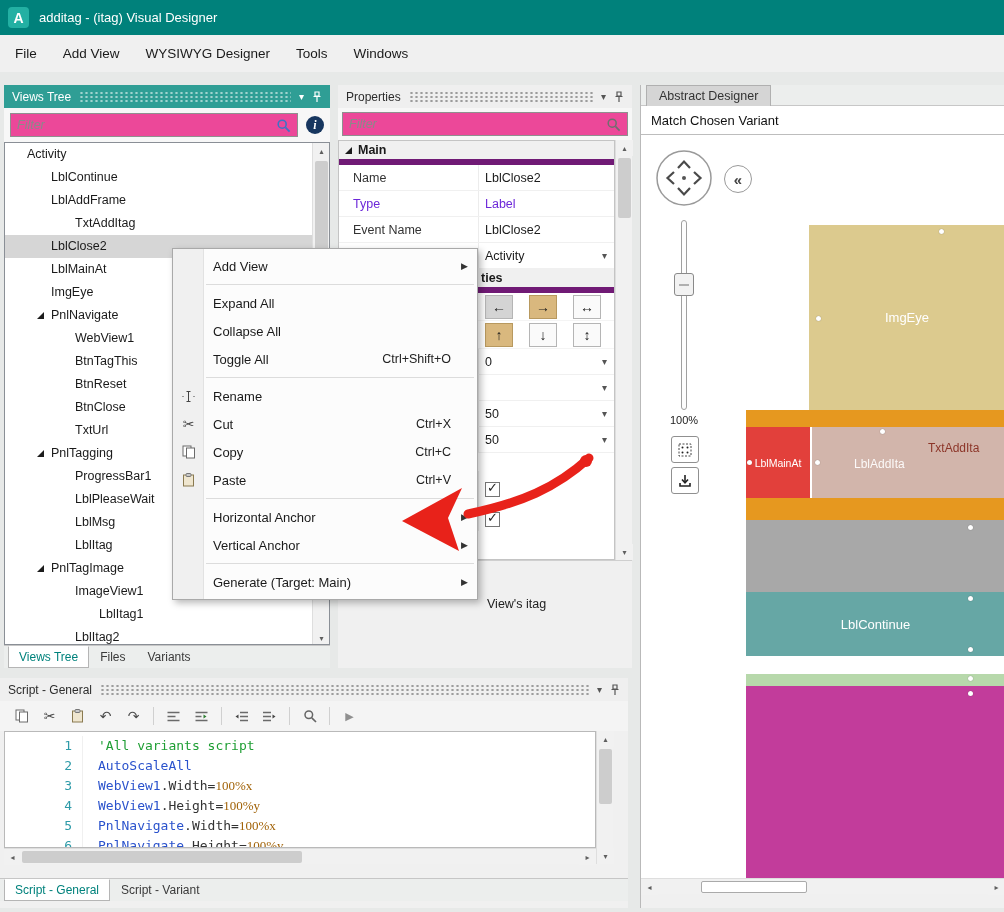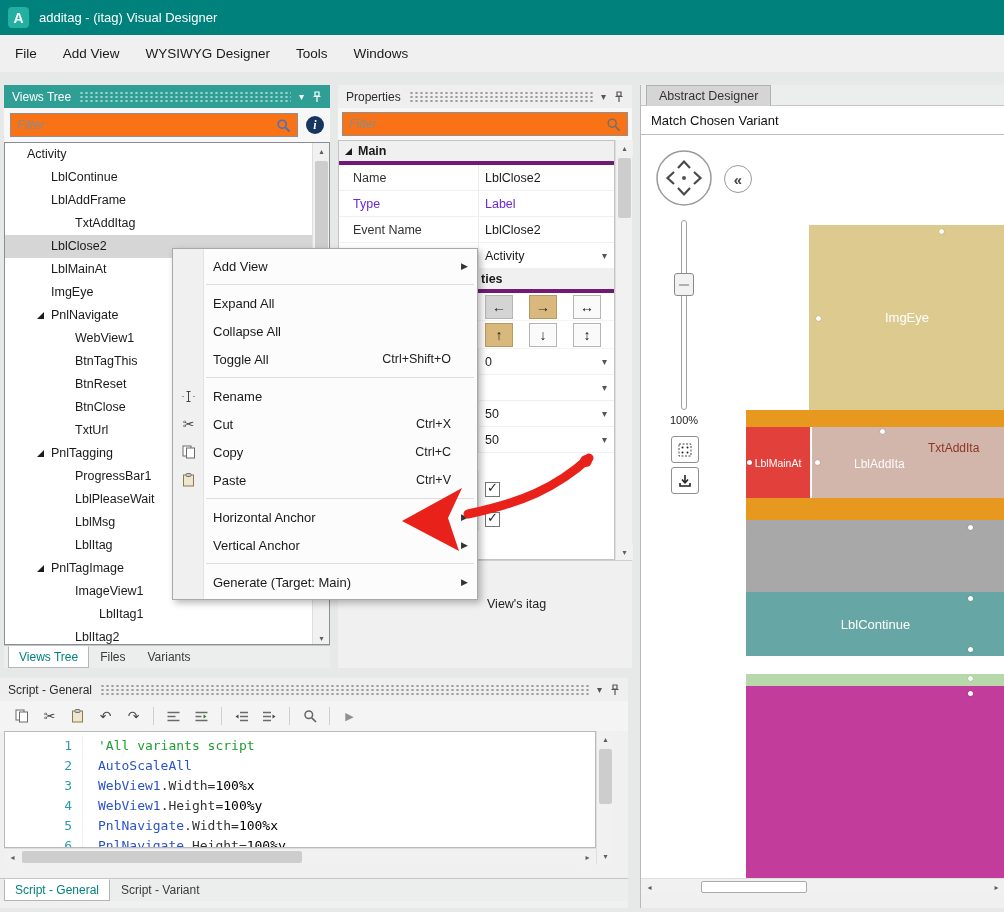--- a/index.html
+++ b/index.html
@@ -16,21 +16,21 @@
   
   .panel-header{height:23px;display:flex;align-items:center;gap:8px;padding:0 8px;font-size:12px;}
   .dots{flex:1;height:11px;background-image:radial-gradient(circle,rgba(0,0,0,.35) 1px,transparent 1.3px);background-size:5px 4px;}
   .views-header{background:#2f9e95;color:#fff;}
   .views-header .dots{background-image:radial-gradient(circle,rgba(255,255,255,.55) 1px,transparent 1.3px);}
   .gray-header{background:#efefef;color:#2c2c2c;}
   .hdr-chevron{font-size:10px;line-height:1;cursor:pointer;}
   .hdr-pin{display:flex;cursor:pointer;}
   .hdr-pin svg{display:block;}
 
-  .filter-box{flex:1;height:24px;border:1px solid #8f8f8f;background:#f97316;display:flex;align-items:center;padding:8px 6px;gap:32px;}
+  .filter-box{flex:1;height:24px;border:1px solid #8f8f8f;background:#ec4899;display:flex;align-items:center;padding:8px 6px;gap:32px;}
   .filter-box input{border:0;outline:0;flex:1;font-size:12.5px;font-family:"Liberation Sans",sans-serif;background:transparent;}
   .filter-box input::placeholder{font-style:italic;color:#8a8a8a;}
   .filter-box svg{margin-left:auto;flex:none;}
   .info-badge{width:18px;height:18px;border-radius:50%;background:#17365f;color:#fff;font:italic bold 12px "Liberation Serif",serif;display:flex;align-items:center;justify-content:center;flex:none;}
 
   
   .sb-v{position:absolute;width:17px;background:#f1f1f1;border-left:1px solid #dedede;}
   .sb-h{position:absolute;height:16px;background:#f1f1f1;border-top:1px solid #dedede;}
   .sb-btn{position:absolute;width:17px;height:16px;display:flex;align-items:center;justify-content:center;font-size:8px;color:#5e5e5e;background:#f1f1f1;}
   .sb-thumb{position:absolute;background:#cdcdcd;border-radius:2px;}
@@ -56,21 +56,21 @@
   .cm-item{position:relative;height:28px;display:flex;align-items:center;font-size:13px;padding-left:40px;cursor:default;}
   .cm-sep{height:1px;background:#dcdcdc;margin:4px 3px 4px 33px;}
   .cm-icon{position:absolute;left:6px;width:19px;display:flex;justify-content:center;}
   .cm-shortcut{margin-left:auto;margin-right:26px;font-size:12.5px;color:#222;}
   .cm-sub{position:absolute;right:9px;font-size:9px;color:#333;}
 
   
   .props-panel{position:absolute;left:338px;top:85px;width:294px;height:583px;background:#f0f0f0;}
   .props-filter{position:absolute;left:0;top:23px;width:294px;height:32px;display:flex;align-items:center;padding:0 4px;background:#f7f7f7;}
   .props-grid{position:absolute;left:0;top:55px;width:277px;height:420px;background:#fff;border:1px solid #c4c4c4;overflow:hidden;}
-  .prop-section{height:24px;background:#f0f0f0;border-bottom:4px solid #701a75;display:flex;align-items:center;font-weight:bold;font-size:12.5px;}
+  .prop-section{height:24px;background:#f0f0f0;border-bottom:6px solid #701a75;display:flex;align-items:center;font-weight:bold;font-size:12.5px;}
   .section-expander{width:0;height:0;border-left:7px solid transparent;border-bottom:7px solid #1c1c1c;margin:0 6px 0 6px;}
   .prop-section.partial .section-title{padding-left:142px;}
   .prop-row{height:26px;display:flex;align-items:stretch;border-bottom:1px solid #f0f0f0;font-size:12.5px;}
   .prop-label{width:139px;flex:none;display:flex;align-items:center;padding-left:14px;color:#333;}
   .prop-value{flex:1;display:flex;align-items:center;padding-left:6px;border-left:1px solid #ececec;}
   .prop-row.muted .prop-label,.prop-row.muted .prop-value{color:#6d28d9;}
   .dd{margin-left:auto;margin-right:7px;font-size:10px;color:#555;cursor:pointer;}
   .anchor-row{height:28px;display:flex;align-items:center;padding-left:146px;gap:16px;border-bottom:1px solid #f4f4f4;}
   .anchor-cell{width:28px;height:24px;display:flex;align-items:center;justify-content:center;font-size:14px;font-weight:bold;border:1px solid #b5b5b5;background:#fafafa;cursor:pointer;}
   .anchor-cell.st-selected{background:#d9b87e;border-color:#b8995f;}
@@ -89,21 +89,21 @@
   .tb-icon{width:23px;height:23px;display:flex;align-items:center;justify-content:center;cursor:pointer;}
   .tb-sep{width:1px;height:18px;background:#d0d0d0;margin:0 3px;}
   .gl{font-size:14px;color:#4a4a4a;line-height:1;}
   .gl.run{color:#8f8f8f;font-size:11px;}
   .editor{position:absolute;left:4px;top:53px;width:592px;height:117px;background:#fff;border:1px solid #b9b9b9;overflow:hidden;font-family:"DejaVu Sans Mono",monospace;font-size:13px;padding-top:4px;}
   .code-line{display:flex;height:20px;line-height:20px;}
   .ln{width:78px;flex:none;text-align:right;padding-right:10px;color:#2d9aa8;border-right:1px solid #f0f0f0;}
   .code{padding-left:15px;white-space:pre;}
   .tk-comment{color:#1e9e33;}
   .tk-ident{color:#2a52cc;}
-  .tk-number{color:#000000;}
+  .tk-number{color:#a16207;font-family:Liberation Serif, serif;}
   .tk-plain{color:#333;}
   .script-vscroll{left:596px;top:53px;height:133px;}
   .script-hscroll{left:4px;top:170px;width:592px;}
   .script-tabs{left:0;top:200px;width:628px;height:23px;}
 
   
   .designer-panel{position:absolute;left:640px;top:85px;width:364px;height:823px;background:#f0f0f0;border-left:1px solid #b9b9b9;}
   .designer-tabstrip{position:absolute;left:0;top:0;width:364px;height:21px;background:#eceeed;border-bottom:1px solid #c7c7c7;}
   .designer-tab{position:absolute;left:5px;top:0;height:21px;line-height:20px;padding:0 12px;background:#d5d5d5;border:1px solid #b0b0b0;border-bottom:none;font-size:12.5px;color:#333;}
   .designer-subtitle{position:absolute;left:0;top:21px;width:364px;height:29px;background:#fff;border-bottom:1px solid #bdbdbd;display:flex;align-items:center;padding-left:10px;font-size:13px;color:#111;}

